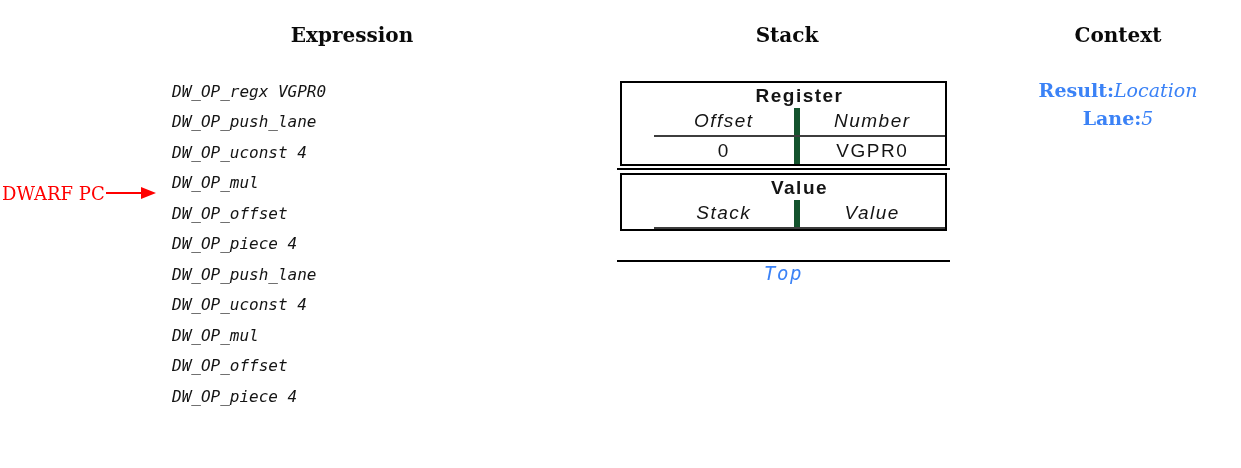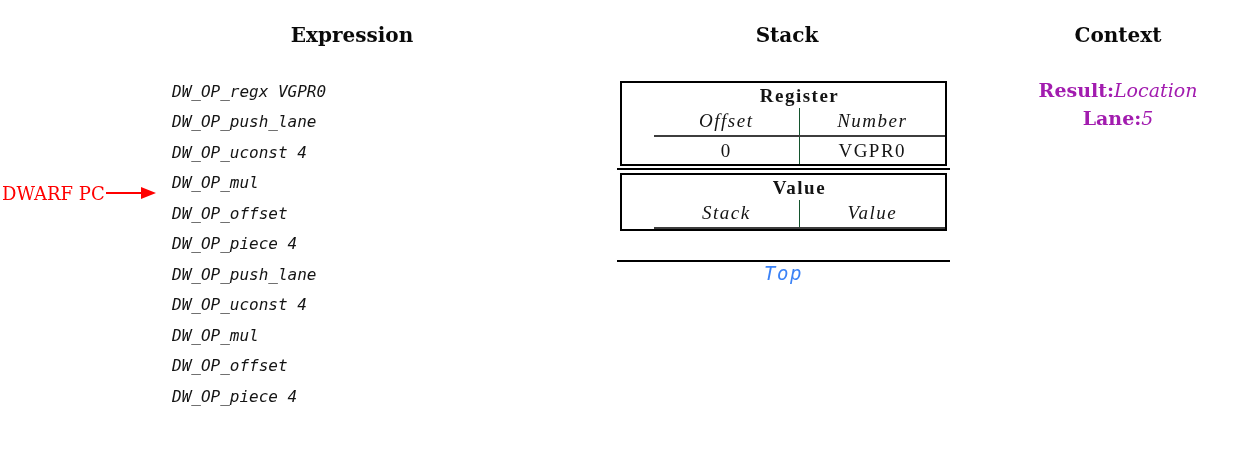--- a/index.html
+++ b/index.html
@@ -56,42 +56,42 @@
     border-top: 6px solid transparent;
     border-bottom: 6px solid transparent;
   }
 
   
   .stack-table {
     position: absolute; left: 620px; width: 327px;
     box-sizing: border-box;
     border: 2px solid #000;
     background: #fff;
-    font-family: Liberation Serif, serif;
+    font-family: Liberation Sans, sans-serif;
     color: #141414;
     padding-left: 32px;
   }
   #tbl-register { top: 81px; }
   #tbl-value    { top: 173px; }
   .tbl-title {
     height: 25px; line-height: 25px;
     text-align: center;
     font-weight: bold;
     font-size: 19px; letter-spacing: 1.5px;
     white-space: pre;
   }
   .tbl-row { display: flex; }
   .tbl-row .cell {
     width: 50%;
     box-sizing: border-box;
     text-align: center;
     font-size: 19px; letter-spacing: 1.5px;
     white-space: pre;
   }
-  .cell.left { border-right: 1px solid #14532d; }
+  .cell.left { border-right: 6px solid #14532d; }
   .tbl-row.labels .cell { font-style: italic; height: 27px; line-height: 26px; }
   .tbl-sep { height: 0; border-top: 2px solid #3d3d3d; }
   .tbl-row.data .cell { height: 27px; line-height: 27px; }
   .red-text { color: #ff0000; }
 
   
   .shelf {
     position: absolute; left: 617px; width: 333px; height: 2px;
     background: #000;
   }
@@ -107,21 +107,21 @@
     color: #3b82f6;
     white-space: pre;
   }
 
   
   .ctx-line {
     position: absolute; left: 1118px;
     transform: translateX(-50%);
     font-family: "DejaVu Serif", serif;
     font-size: 19px;
-    color: #a21caf;
+    color: #3b82f6;
     white-space: pre;
   }
   #ctx-line-0 { top: 79px; }
   #ctx-line-1 { top: 107px; }
   .ctx-label { font-weight: bold; }
   .ctx-value { font-style: italic; }
 </style>
 </head>
 <body>
 

